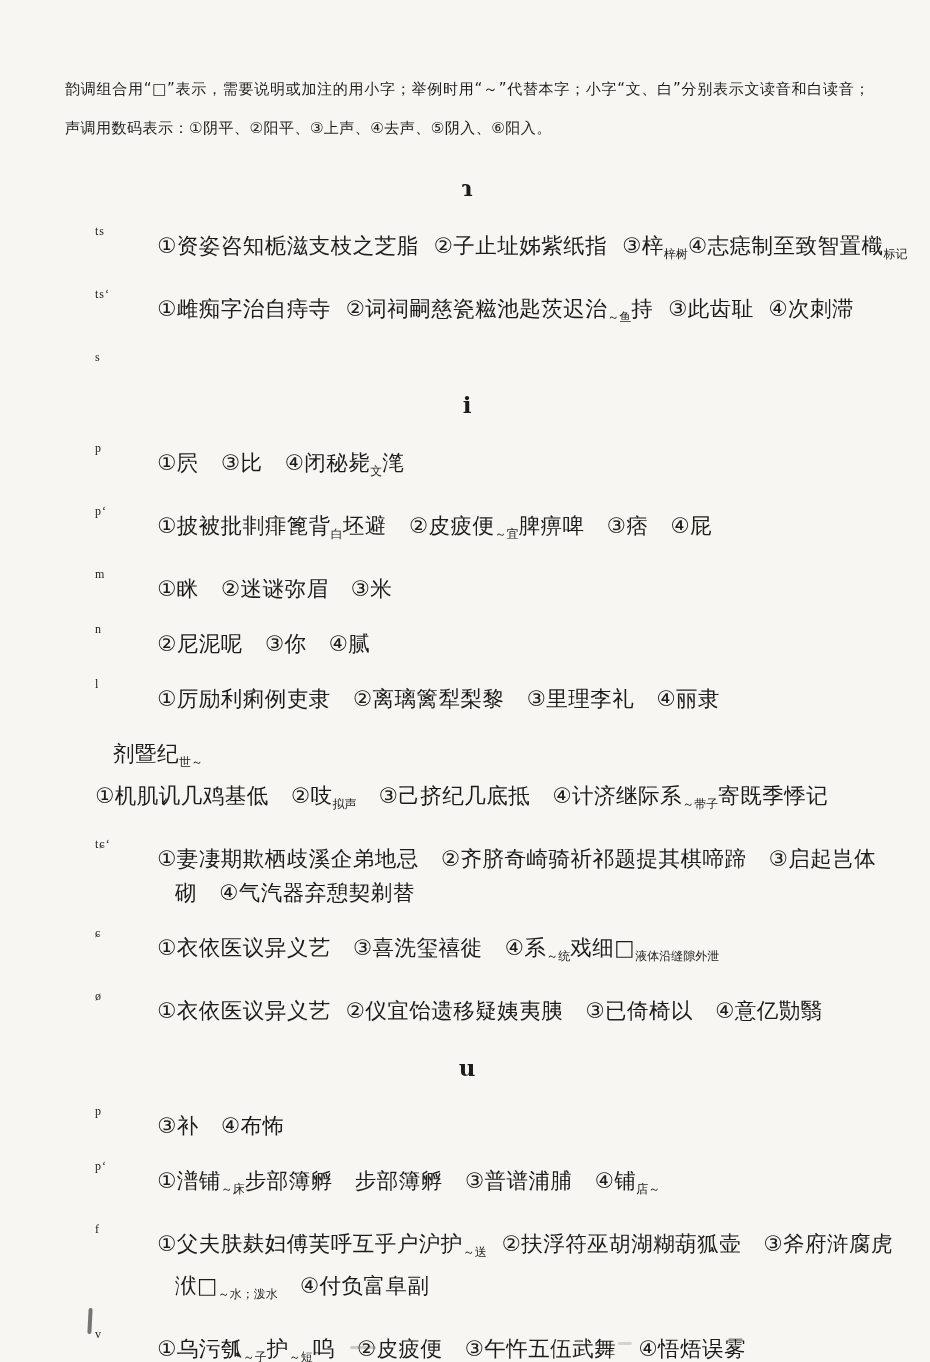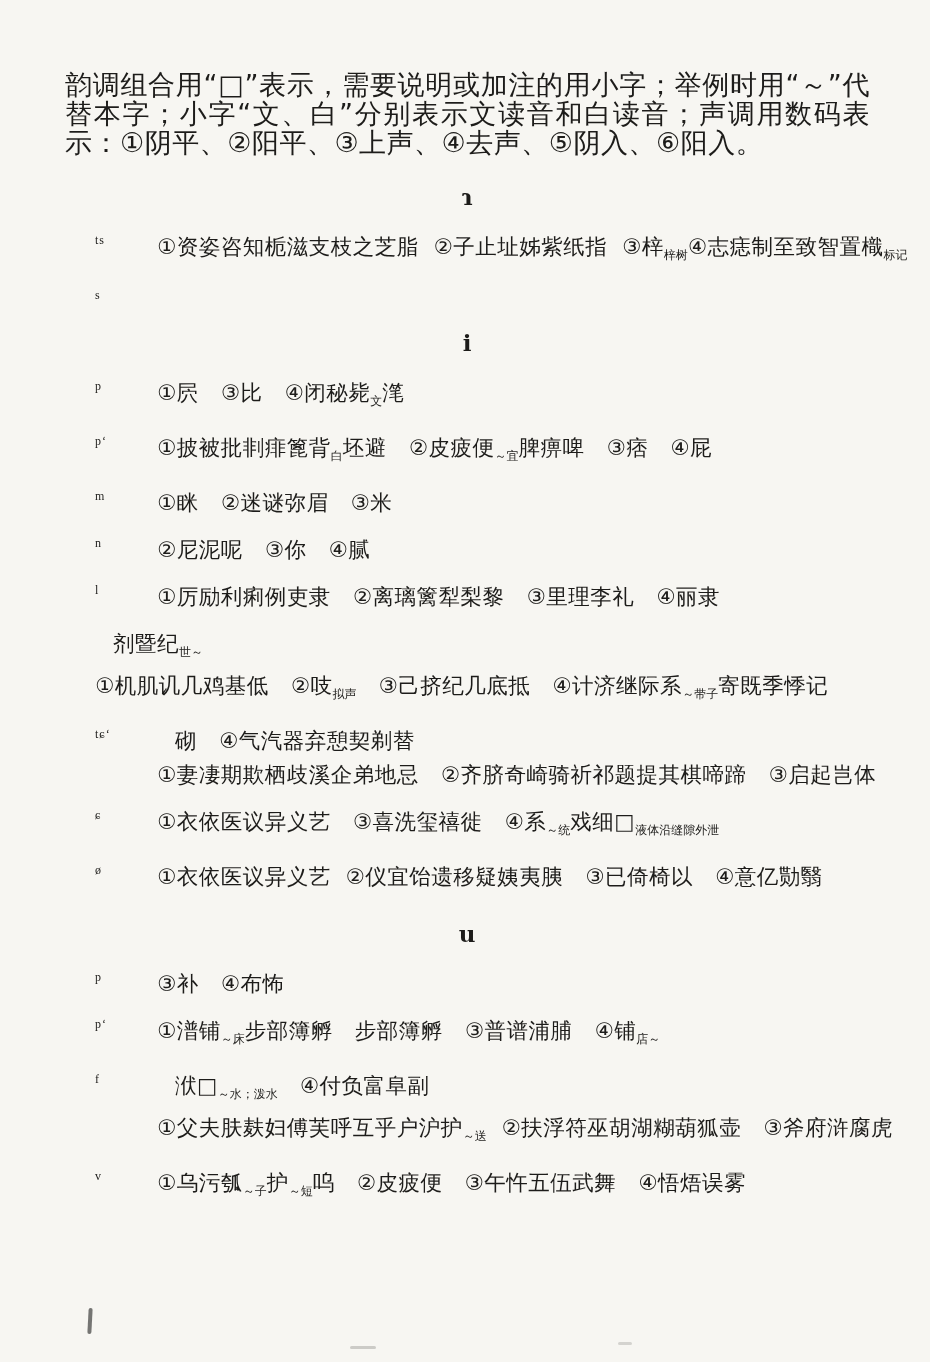--- a/index.html
+++ b/index.html
@@ -4,35 +4,35 @@
 <style>
   html,body{margin:0;padding:0;}
   body{
     width:930px;height:1362px;overflow:hidden;position:relative;
     background:#f7f6f2;
     font-family:"DejaVu Sans",sans-serif;
     color:#1d1c1a;
   }
   .page{position:absolute;left:65px;top:70px;width:805px;}
   .intro{
-    font-size:27px;line-height:29px;text-align:justify;
+    font-size:15px;line-height:39px;text-align:justify;
     letter-spacing:.5px;
   }
   .section-header{
     text-align:center;font-family:"DejaVu Serif",serif;
     font-size:23px;font-weight:600;
     margin-top:26px;margin-bottom:20px;letter-spacing:1px;
   }
   .rows{margin-left:30px;}
   .entry{display:flex;margin-bottom:13px;}
   .lbl{
     flex:0 0 62px;font-family:Liberation Serif, serif;
     font-size:12px;padding-top:3px;letter-spacing:1px;
   }
-  .content{flex:1;}
+  .content{flex:1;margin-top:8px;}
   .line{
     font-size:21.5px;line-height:34px;white-space:pre;
     letter-spacing:.5px;
   }
   .line.cont{margin-left:18px;}
   .sm{
     font-size:12px;letter-spacing:0;
     vertical-align:-5px;
   }
   .artifact{position:absolute;background:#4a4a48;}
@@ -46,20 +46,26 @@
 <div class="page">
   <div class="intro">韵调组合用“□”表示，需要说明或加注的用小字；举例时用“～”代替本字；小字“文、白”分别表示文读音和白读音；声调用数码表示：①阴平、②阳平、③上声、④去声、⑤阴入、⑥阳入。</div>
   <div id="sections">
       <div>
         <div class="section-header">ɿ</div>
         <div class="rows">
           <div class="entry">
             <span class="lbl">ts</span>
             <div class="content">
               <div class="line"><span>①资姿咨知栀滋支枝之芝脂  ②子止址姊紫纸指  ③梓</span><span class="sm">梓树</span><span>④志痣制至致智置樴</span><span class="sm">标记</span></div>
+            </div>
+          </div>
+          <div class="entry">
+            <span class="lbl">tsʻ</span>
+            <div class="content">
+              <div class="line"><span>①雌痴字治自痔寺  ②词祠嗣慈瓷糍池匙茨迟治</span><span class="sm">～鱼</span><span>持  ③此齿耻  ④次刺滞</span></div>
             </div>
           </div>
           <div class="entry">
             <span class="lbl">s</span>
             <div class="content">
             </div>
           </div>
         </div>
       </div>
       <div>
@@ -97,22 +103,22 @@
           </div>
           <div class="entry">
             <div class="content">
               <div class="line cont"><span>剂暨纪</span><span class="sm">世～</span></div>
               <div class="line"><span>①机肌讥几鸡基低   ②吱</span><span class="sm">拟声</span><span>   ③己挤纪几底抵   ④计济继际系</span><span class="sm">～带子</span><span>寄既季悸记</span></div>
             </div>
           </div>
           <div class="entry">
             <span class="lbl">tɕʻ</span>
             <div class="content">
+              <div class="line"><span>①妻凄期欺栖歧溪企弟地忌   ②齐脐奇崎骑祈祁题提其棋啼蹄   ③启起岂体</span></div>
               <div class="line cont"><span>砌   ④气汽器弃憩契剃替</span></div>
-              <div class="line"><span>①妻凄期欺栖歧溪企弟地忌   ②齐脐奇崎骑祈祁题提其棋啼蹄   ③启起岂体</span></div>
             </div>
           </div>
           <div class="entry">
             <span class="lbl">ɕ</span>
             <div class="content">
               <div class="line"><span>①衣依医议异义艺   ③喜洗玺禧徙   ④系</span><span class="sm">～统</span><span>戏细□</span><span class="sm">液体沿缝隙外泄</span></div>
             </div>
           </div>
           <div class="entry">
             <span class="lbl">ø</span>
@@ -133,22 +139,22 @@
           </div>
           <div class="entry">
             <span class="lbl">pʻ</span>
             <div class="content">
               <div class="line"><span>①潽铺</span><span class="sm">～床</span><span>步部簿孵   步部簿孵   ③普谱浦脯   ④铺</span><span class="sm">店～</span></div>
             </div>
           </div>
           <div class="entry">
             <span class="lbl">f</span>
             <div class="content">
+              <div class="line"><span>①父夫肤麸妇傅芙呼互乎户沪护</span><span class="sm">～送</span><span>  ②扶浮符巫胡湖糊葫狐壶   ③斧府浒腐虎</span></div>
               <div class="line cont"><span>洑□</span><span class="sm">～水；泼水</span><span>   ④付负富阜副</span></div>
-              <div class="line"><span>①父夫肤麸妇傅芙呼互乎户沪护</span><span class="sm">～送</span><span>  ②扶浮符巫胡湖糊葫狐壶   ③斧府浒腐虎</span></div>
             </div>
           </div>
           <div class="entry">
             <span class="lbl">v</span>
             <div class="content">
               <div class="line"><span>①乌污瓠</span><span class="sm">～子</span><span>护</span><span class="sm">～短</span><span>呜   ②皮疲便   ③午忤五伍武舞   ④悟焐误雾</span></div>
             </div>
           </div>
         </div>
       </div>

